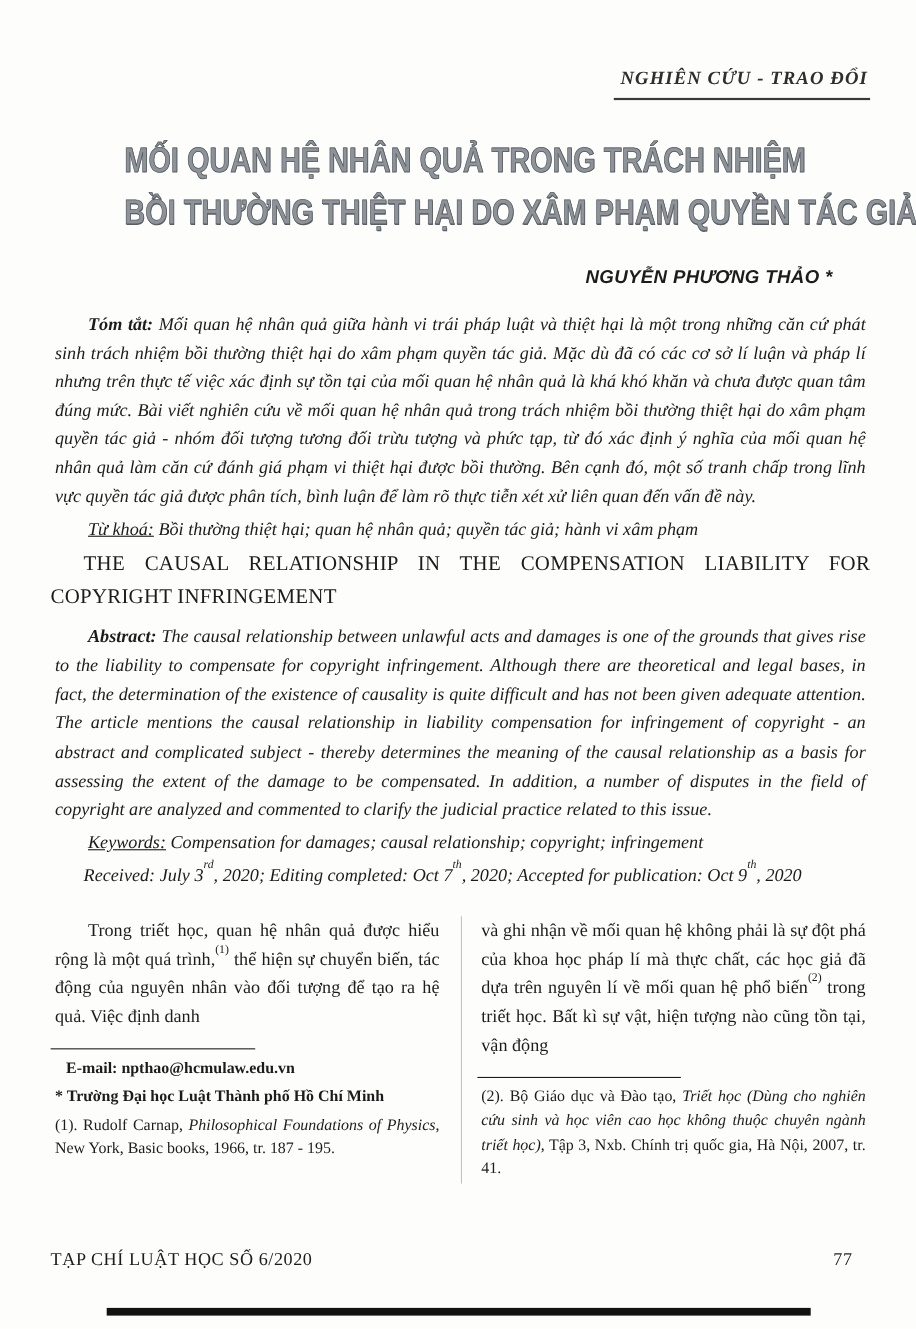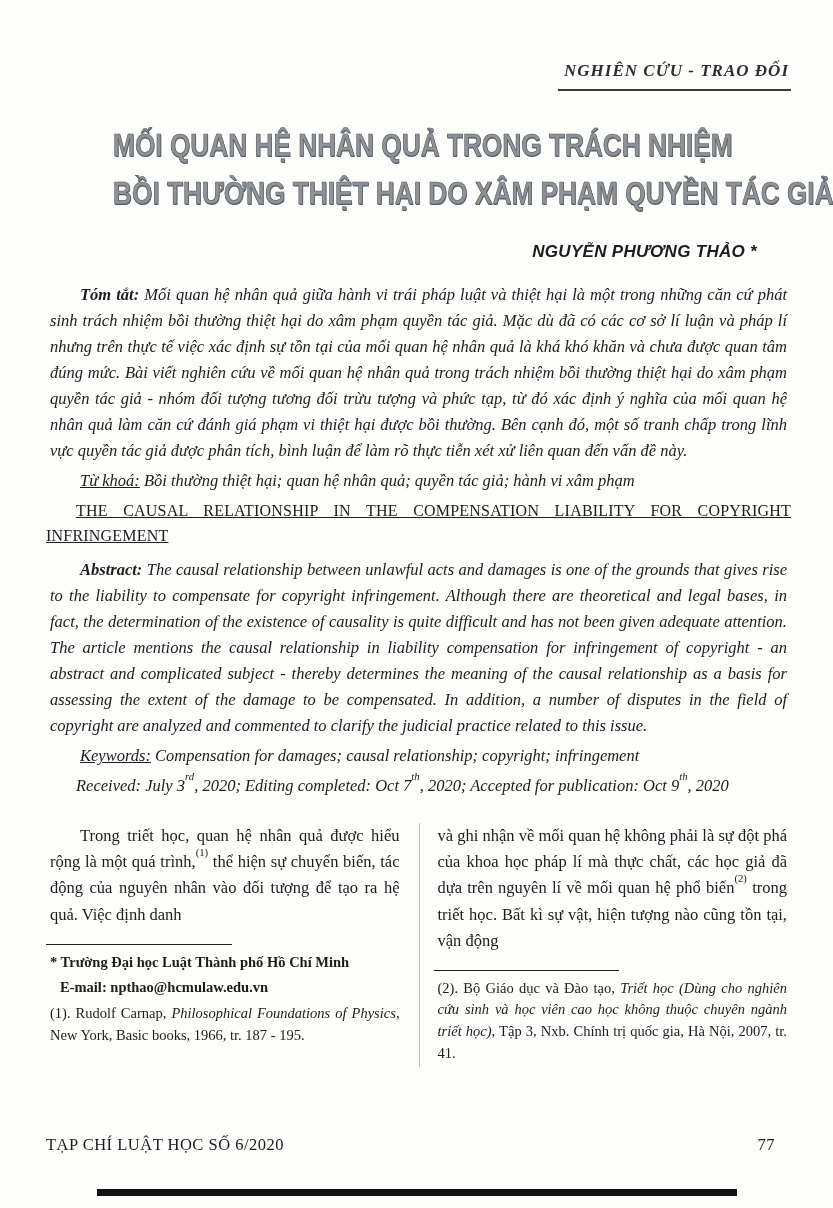--- a/index.html
+++ b/index.html
@@ -55,21 +55,21 @@
   .lbl-bold { font-weight:bold; font-style:italic; }
   .lbl-underline { font-style:italic; text-decoration:underline; }
   .abstract-vi { font-style:italic; }
   .keywords-line { font-style:italic; margin-top:4px; }
   .dates-row {
     display:flex; justify-content:space-between;
     font-style:italic;
     padding-left:30px; padding-right:4px;
     margin:6px 0 14px;
   }
-  .en-title { letter-spacing:0.2px; margin:4px 0 8px; font-size:16px;text-decoration:underline; }
+  .en-title { letter-spacing:0.2px; margin:4px 0 8px; font-size:19px; }
   .abstract-en { font-style:italic; }
   .received-line { font-style:italic; margin:4px 0 20px; }
   sup { font-size:0.65em; line-height:0; position:relative; top:-0.45em; }
   
   .columns-wrap { position:relative; display:flex; gap:30px; }
   .col { flex:1; min-width:0; }
   .col-divider {
     position:absolute; left:50%; top:4px; bottom:2px;
     width:1px; background:#c3c3c3;
   }
@@ -122,22 +122,22 @@
   <p class="received-line indent"><span>Received: July 3</span><sup>rd</sup><span>, 2020; Editing completed: Oct 7</span><sup>th</sup><span>, 2020; Accepted for publication: Oct 9</span><sup>th</sup><span>, 2020</span></p>
 
   <div class="columns-wrap">
     <div class="col-divider"></div>
 
     <div class="col">
       <p class="indent"><span>Trong triết học, quan hệ nhân quả được hiểu rộng là một quá trình,</span><sup>(1)</sup><span> thể hiện sự chuyển biến, tác động của nguyên nhân vào đối tượng để tạo ra hệ quả. Việc định danh</span></p>
 
       <div class="footnote">
         <div class="fn-rule"></div>
+        <p class="fn-bold fn-email"><span>E-mail:</span><span> npthao@hcmulaw.edu.vn</span></p>
         <p class="fn-bold">* Trường Đại học Luật Thành phố Hồ Chí Minh</p>
-        <p class="fn-bold fn-email"><span>E-mail:</span><span> npthao@hcmulaw.edu.vn</span></p>
         <p><span>(1). Rudolf Carnap, </span><span class="it">Philosophical Foundations of Physics</span><span>, New York, Basic books, 1966, tr. 187 - 195.</span></p>
       </div>
     </div>
 
     <div class="col">
       <p><span>và ghi nhận về mối quan hệ không phải là sự đột phá của khoa học pháp lí mà thực chất, các học giả đã dựa trên nguyên lí về mối quan hệ phổ biến</span><sup>(2)</sup><span> trong triết học. Bất kì sự vật, hiện tượng nào cũng tồn tại, vận động</span></p>
 
       <div class="footnote">
         <div class="fn-rule"></div>
         <p><span>(2). Bộ Giáo dục và Đào tạo, </span><span class="it">Triết học (Dùng cho nghiên cứu sinh và học viên cao học không thuộc chuyên ngành triết học)</span><span>, Tập 3, Nxb. Chính trị quốc gia, Hà Nội, 2007, tr. 41.</span></p>

